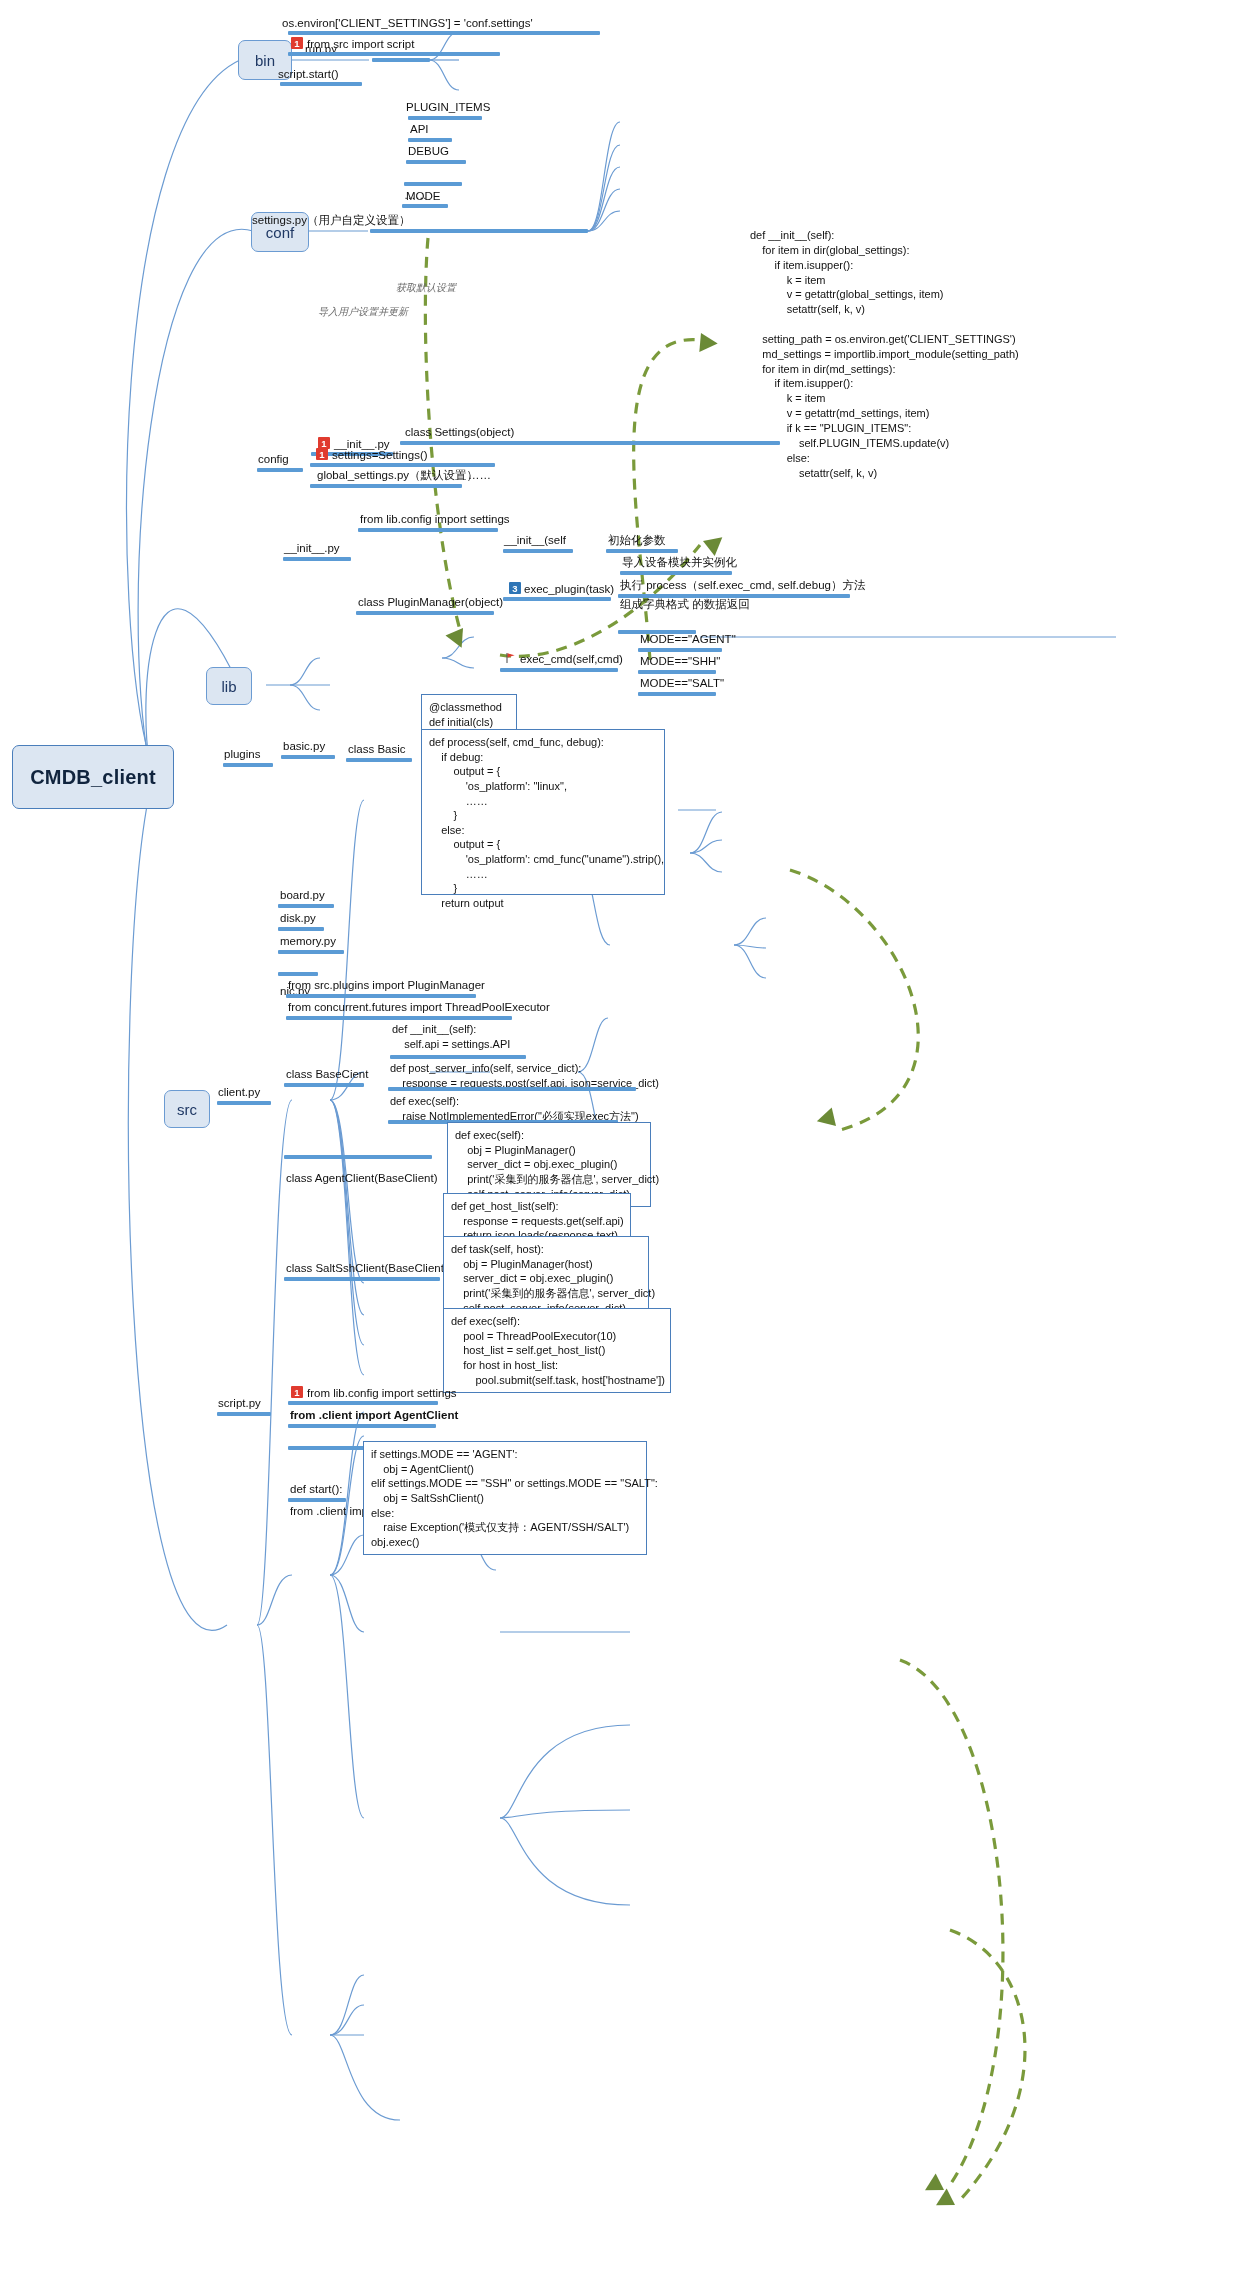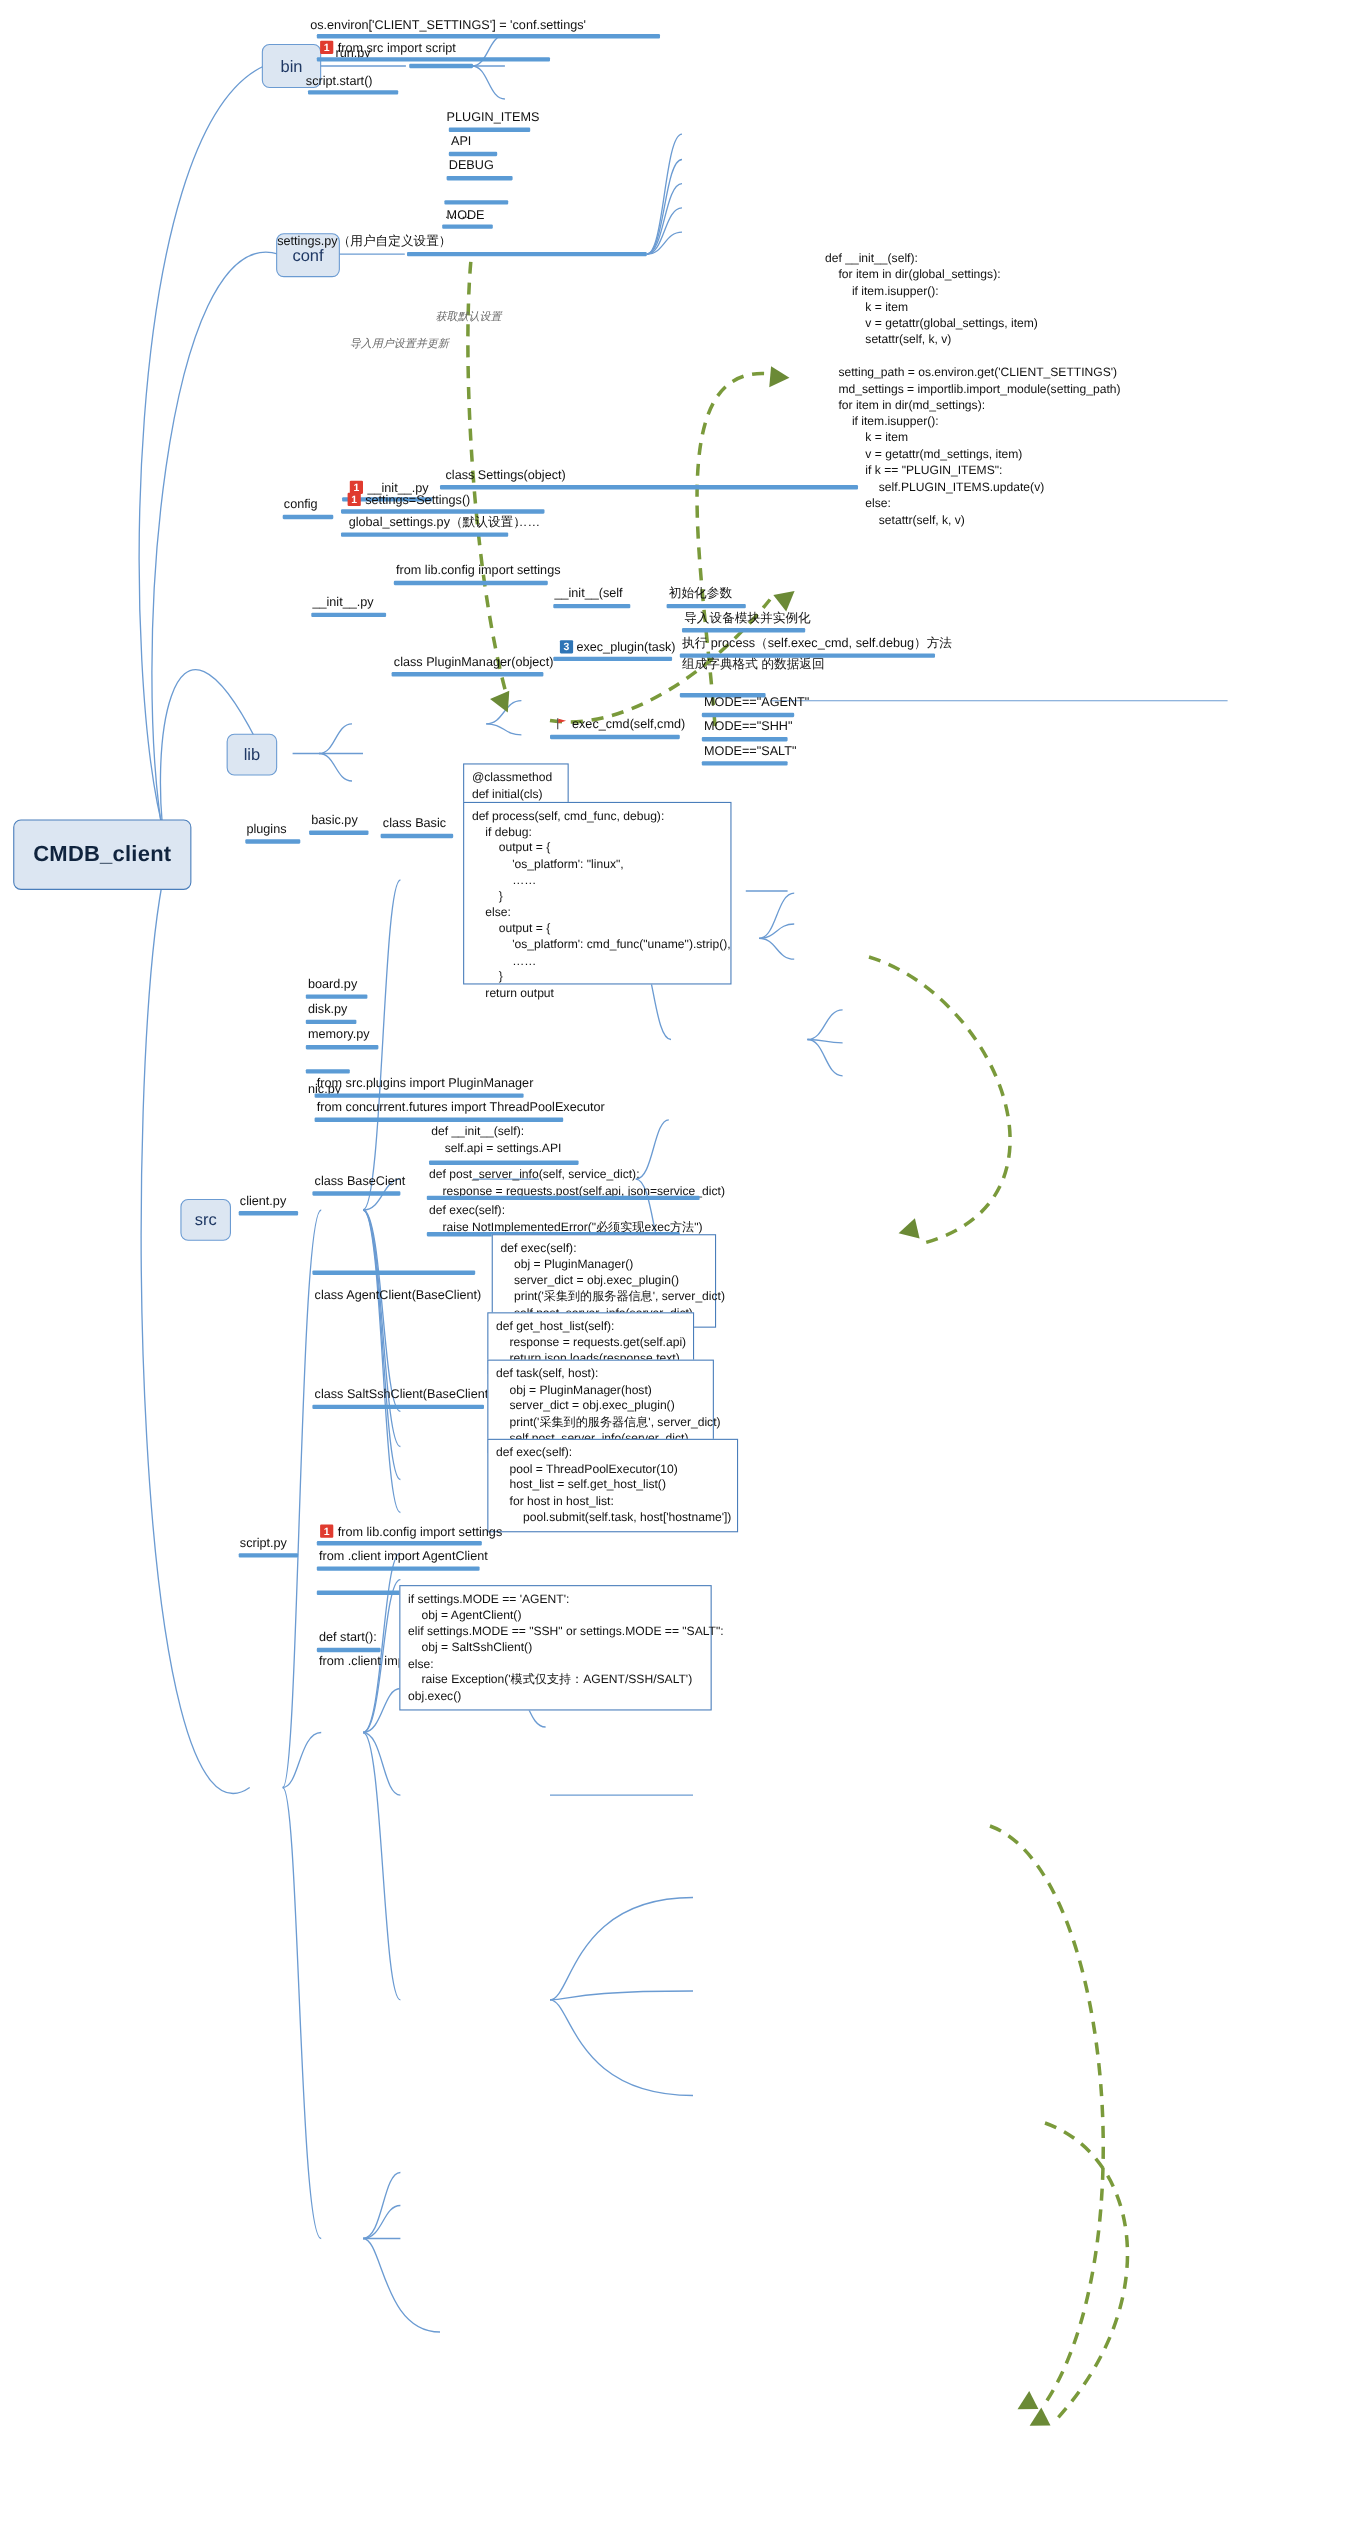--- a/index.html
+++ b/index.html
@@ -380,21 +380,21 @@
   <div class="codebox" style="left:443px;top:1308px;width:212px;">def exec(self):
     pool = ThreadPoolExecutor(10)
     host_list = self.get_host_list()
     for host in host_list:
         pool.submit(self.task, host['hostname'])</div>
 
   <div class="chip" style="left:291px;top:1386px;">1</div>
   <div class="lbl" style="left:307px;top:1386px;">from lib.config import settings</div>
   <div class="bar" style="left:288px;top:1401px;width:150px;"></div>
 
-  <div class="lbl" style="left:290px;top:1408px;">from .client import AgentClient</div>
+  <div class="lbl" style="left:290px;top:1408px;font-weight:bold;">from .client import AgentClient</div>
   <div class="bar" style="left:288px;top:1424px;width:148px;"></div>
 
   <div class="lbl" style="left:290px;top:1504px;">from .client import SaltSshClient</div>
   <div class="bar" style="left:288px;top:1446px;width:148px;"></div>
 
   <div class="lbl" style="left:290px;top:1482px;">def start():</div>
   <div class="bar" style="left:288px;top:1498px;width:58px;"></div>
 
   <div class="codebox" style="left:363px;top:1441px;width:268px;">if settings.MODE == 'AGENT':
     obj = AgentClient()

